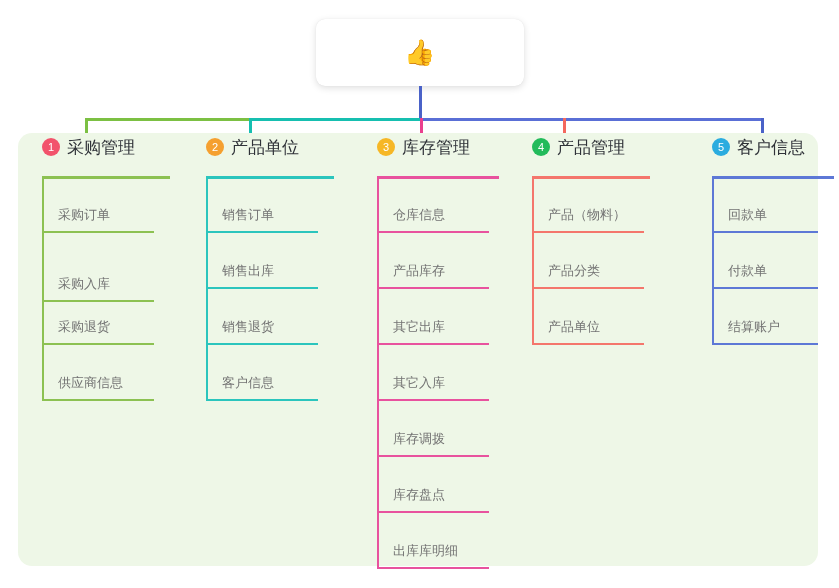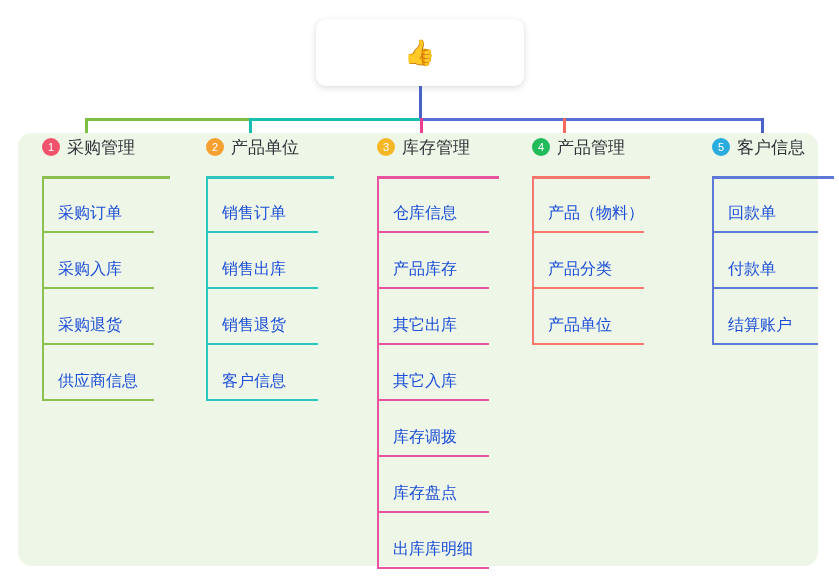--- a/index.html
+++ b/index.html
@@ -111,22 +111,22 @@
 
   
   .leaf {
     position: absolute;
     height: 56px;
   }
   .leaf-label {
     position: absolute;
     left: 16px;
     bottom: 9px;
-    font-size: 16px;
-    color: #1d4ed8;
+    font-size: 13px;
+    color: #737373;
     white-space: nowrap;
   }
   .leaf-underline {
     position: absolute;
     left: 0px;
     bottom: 0px;
     height: 2px;
   }
 </style>
 </head>
@@ -156,21 +156,21 @@
           <div class="col-head">
             <span class="col-badge" style="background: rgb(242, 83, 108);">1</span>
             <span class="col-title">采购管理</span>
           </div>
           <div class="col-underline" style="width: 128px; background: rgb(140, 193, 82);"></div>
           <div class="col-spine" style="left: 22px; height: 224px; background: rgb(140, 193, 82);"></div>
           <div class="leaf" style="left: 22px; top: 44px; width: 112px;">
             <span class="leaf-label">采购订单</span>
             <div class="leaf-underline" style="width: 112px; background: rgb(140, 193, 82);"></div>
           </div>
-          <div class="leaf" style="left: 22px; top: 100px; width: 112px;">
+          <div class="leaf" style="left: 22px; top: 113px; width: 112px;">
             <span class="leaf-label">采购入库</span>
             <div class="leaf-underline" style="width: 112px; background: rgb(140, 193, 82);"></div>
           </div>
           <div class="leaf" style="left: 22px; top: 156px; width: 112px;">
             <span class="leaf-label">采购退货</span>
             <div class="leaf-underline" style="width: 112px; background: rgb(140, 193, 82);"></div>
           </div>
           <div class="leaf" style="left: 22px; top: 212px; width: 112px;">
             <span class="leaf-label">供应商信息</span>
             <div class="leaf-underline" style="width: 112px; background: rgb(140, 193, 82);"></div>

